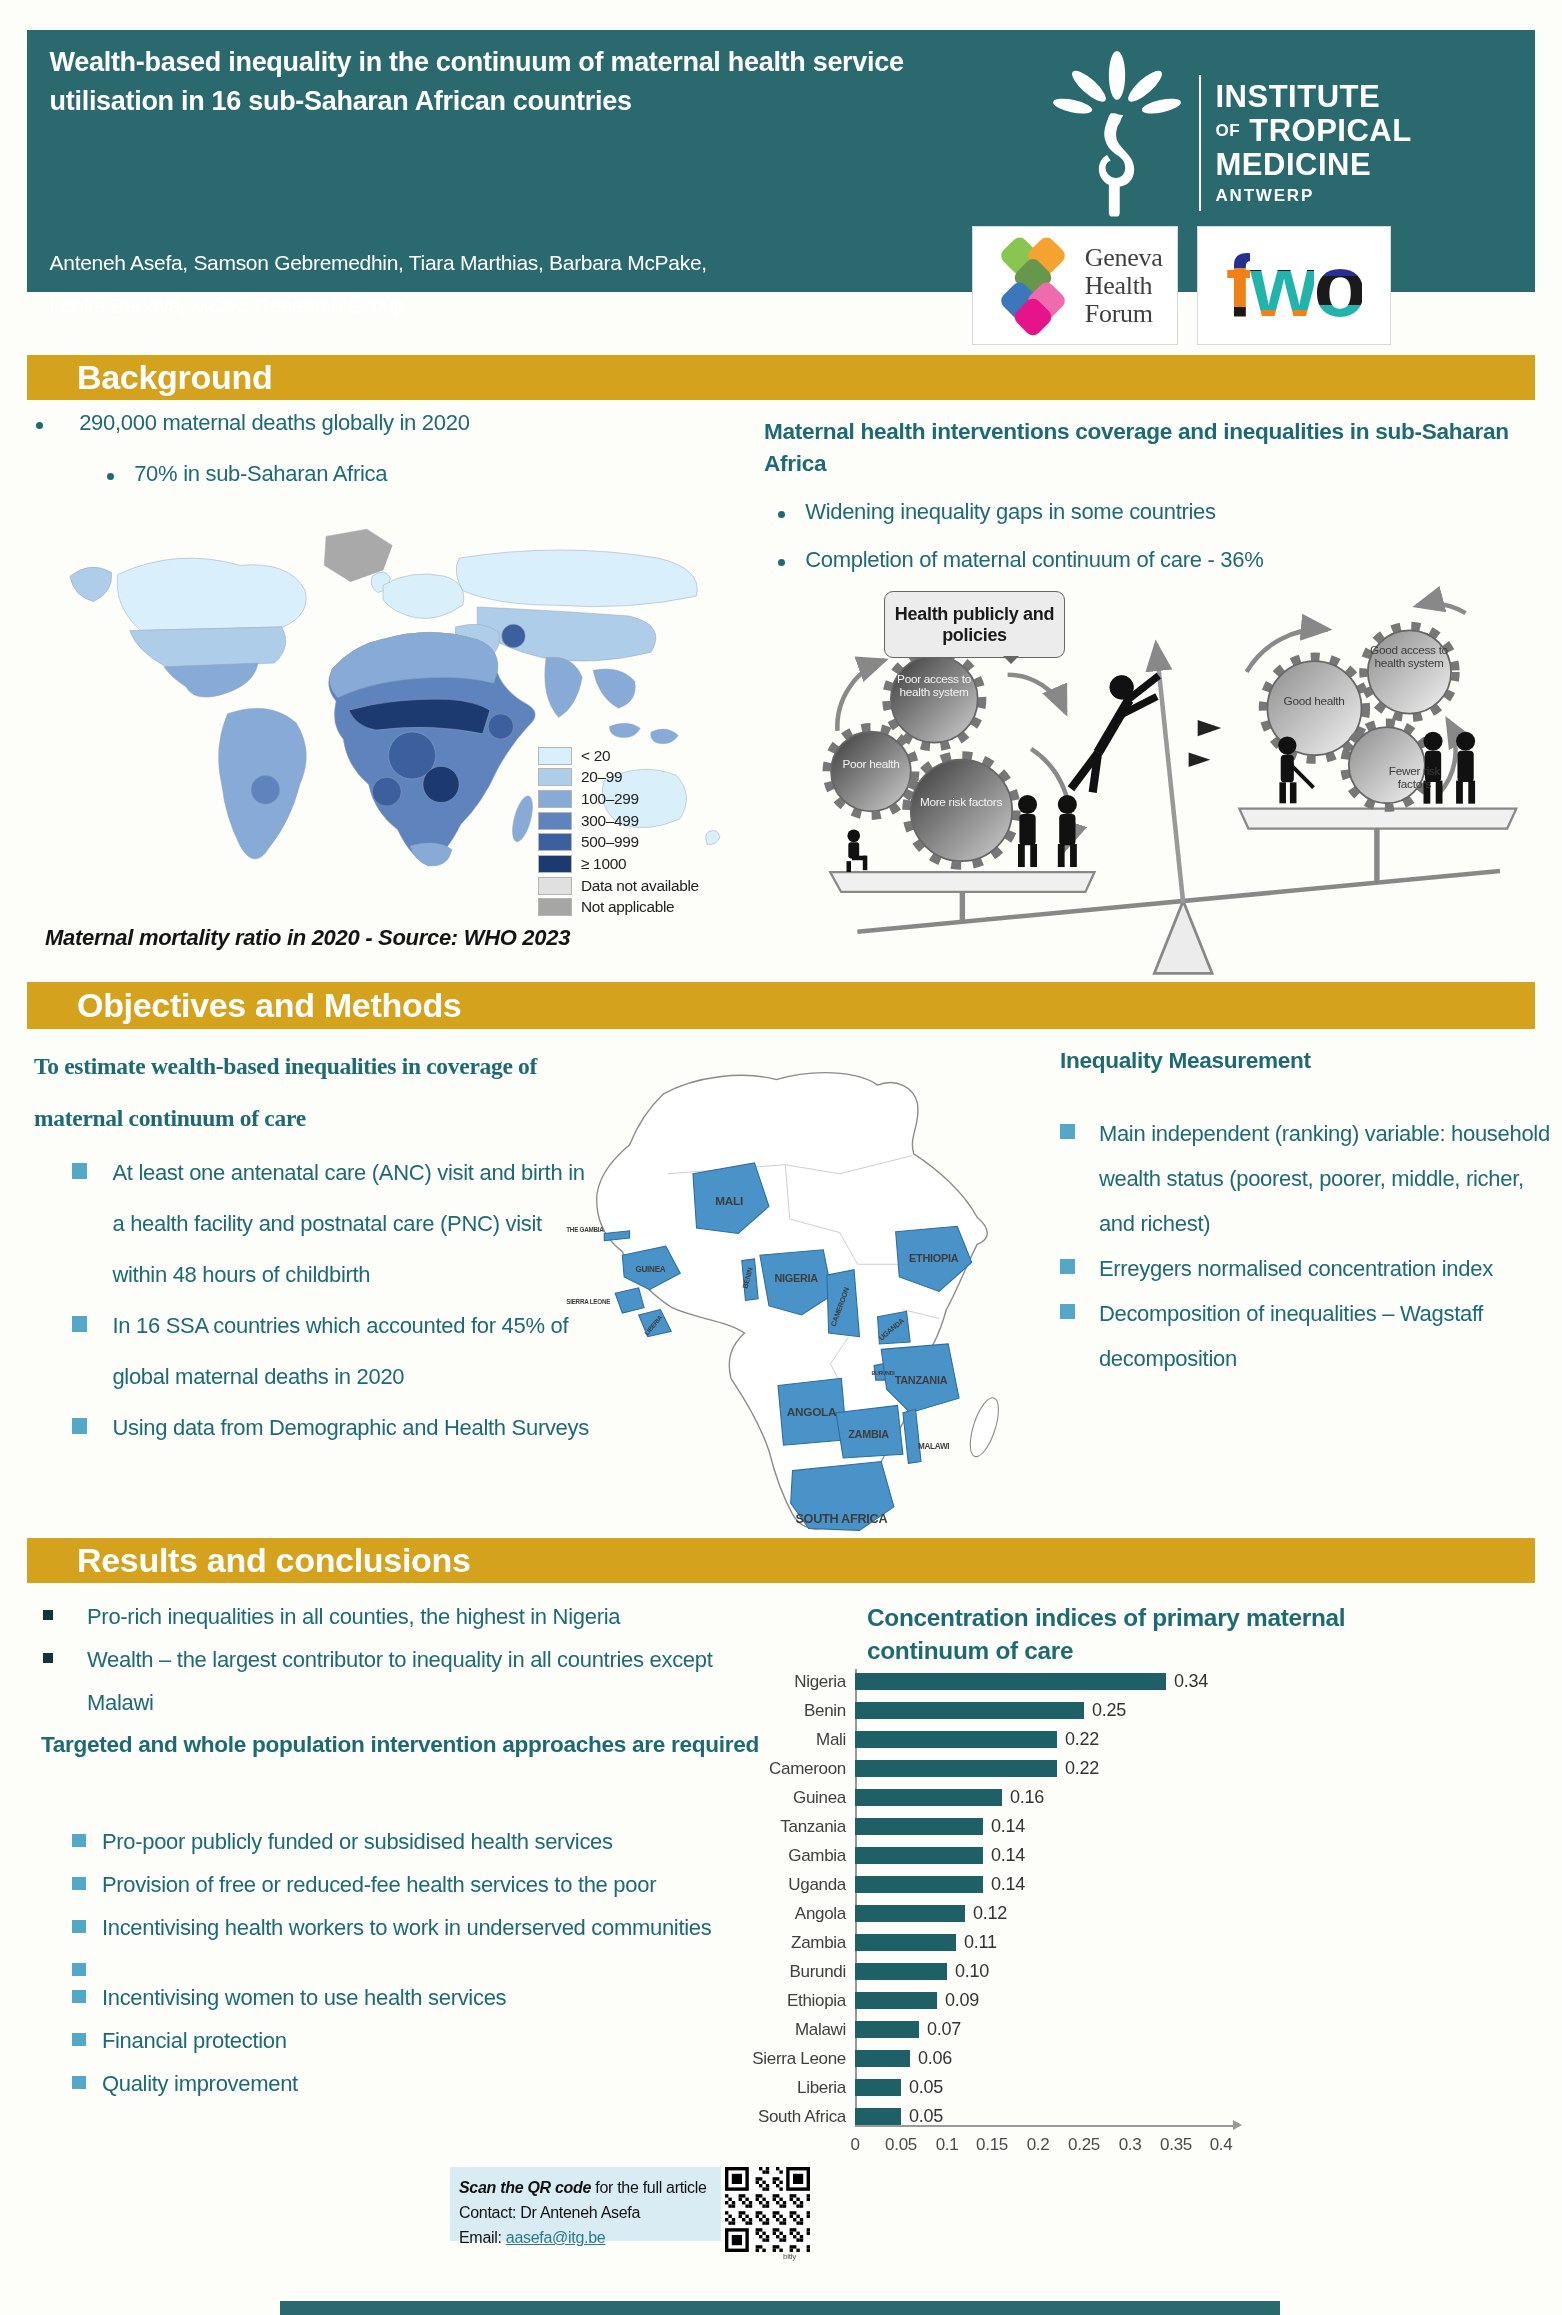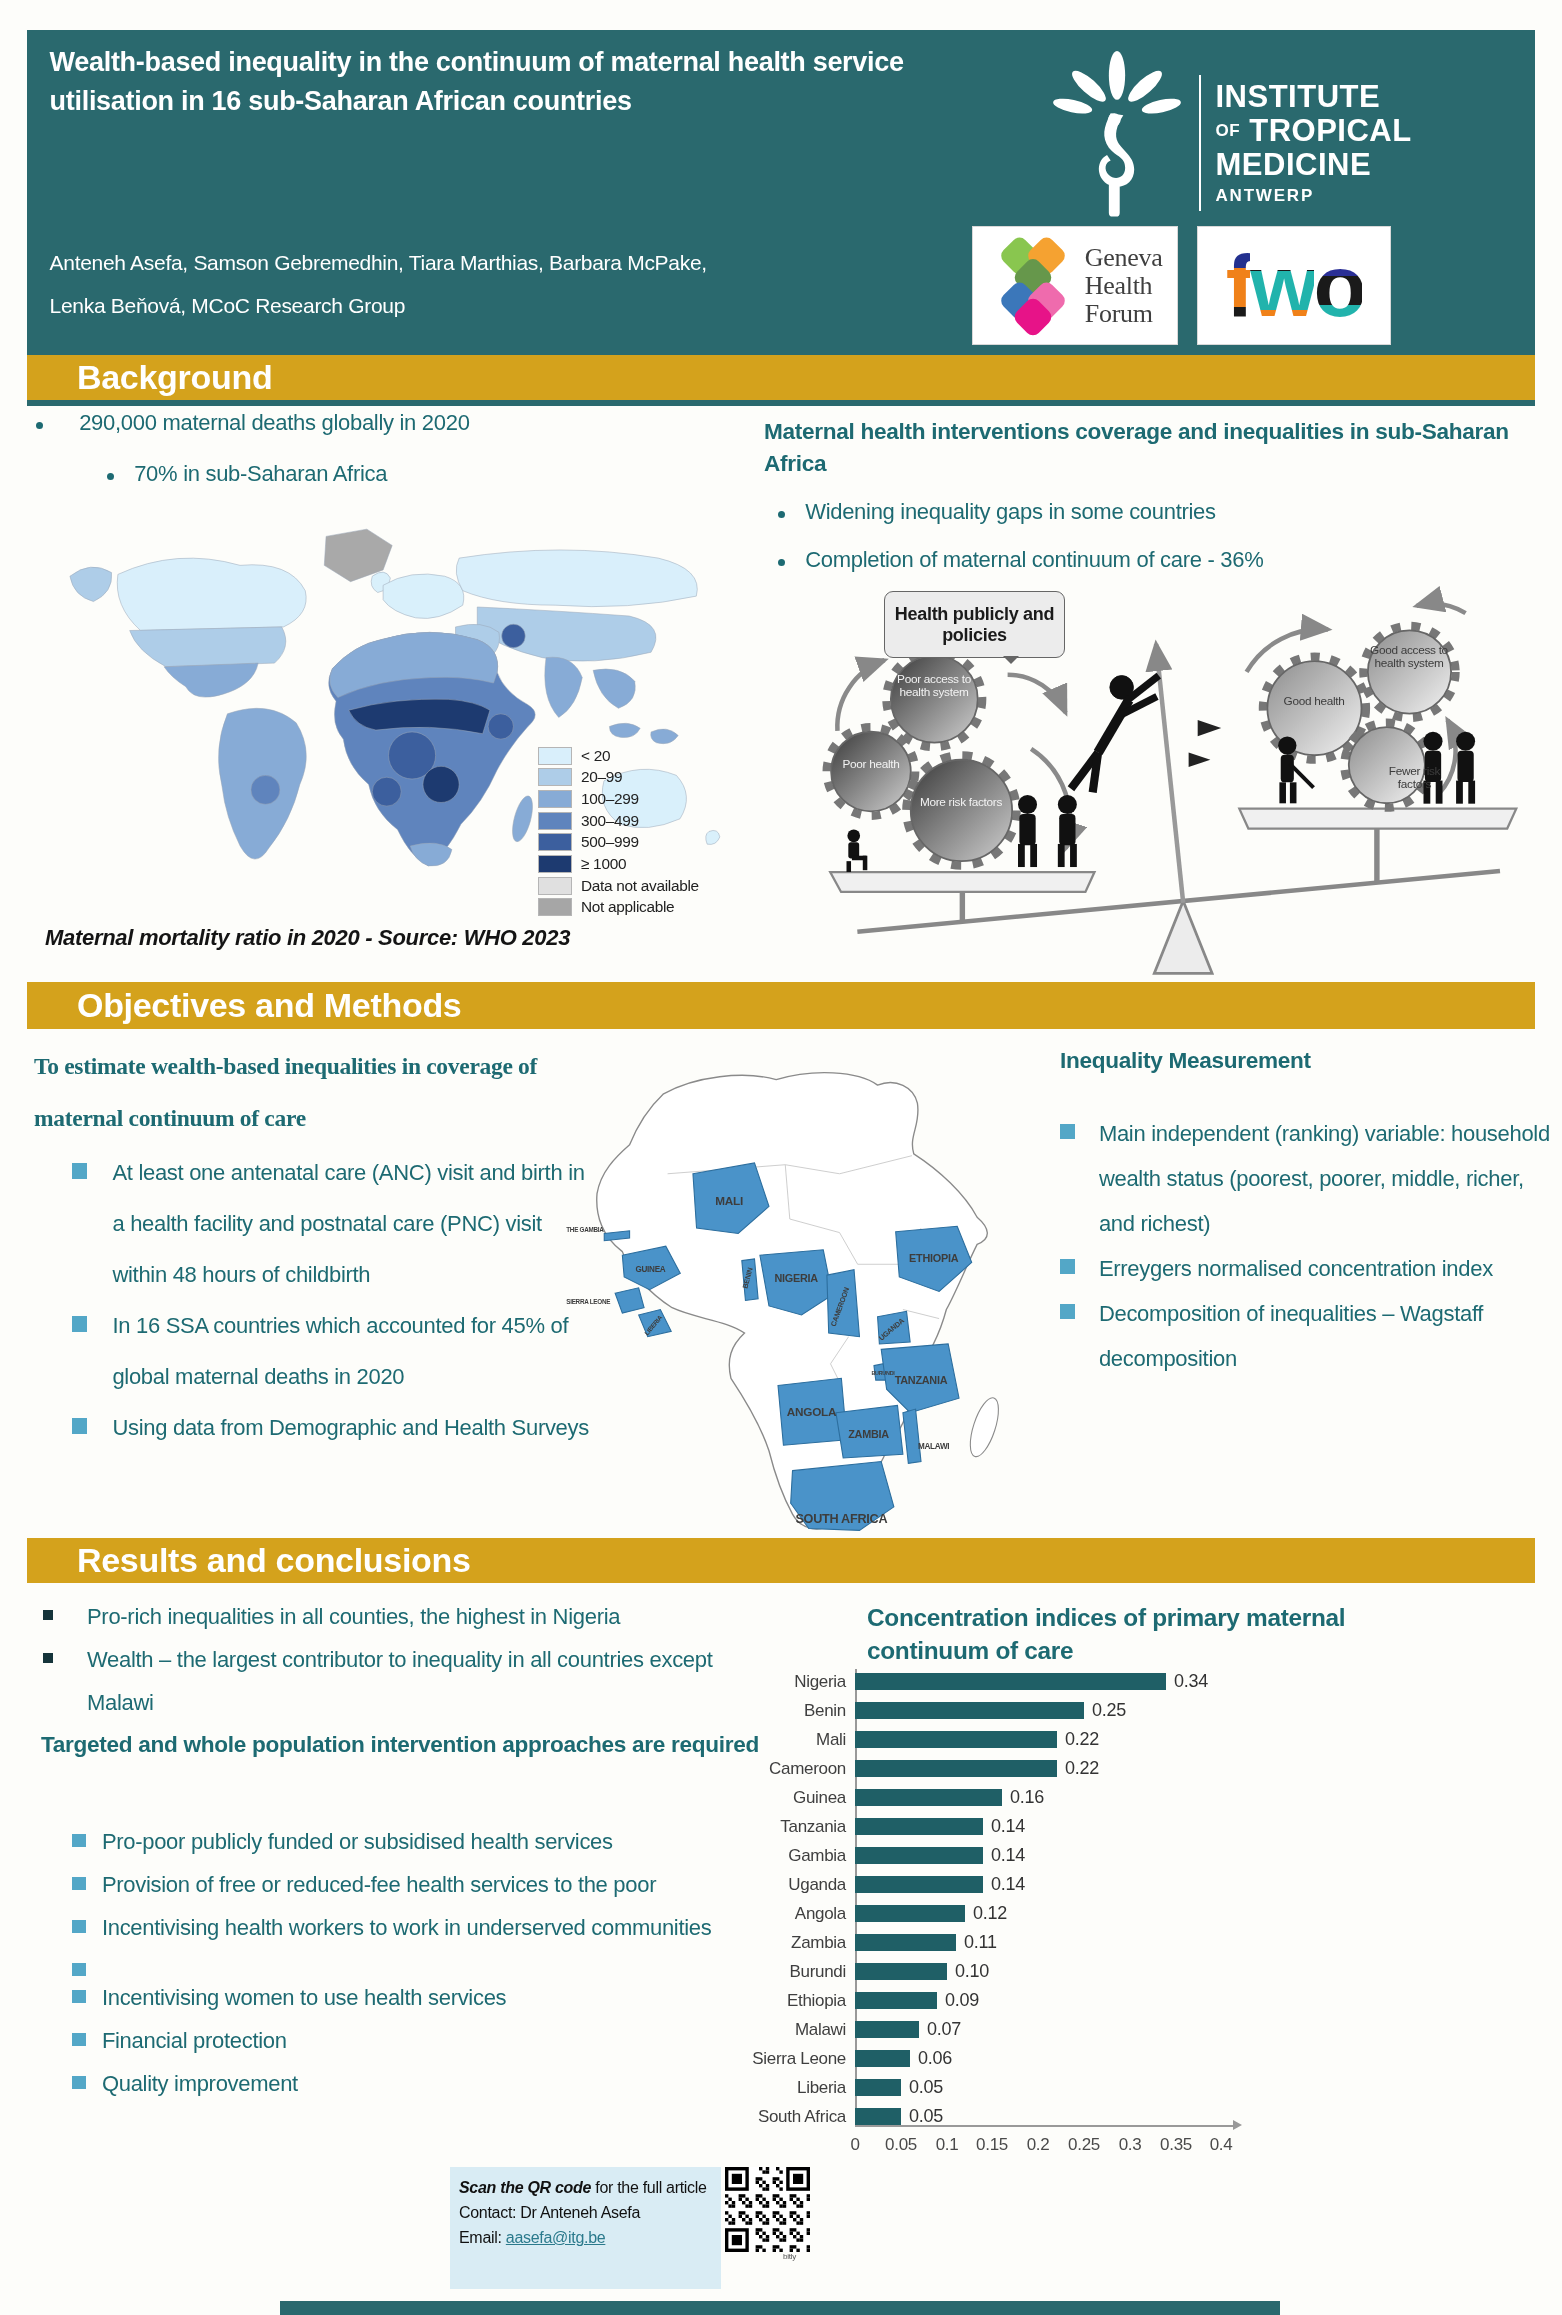--- a/index.html
+++ b/index.html
@@ -2,21 +2,21 @@
 <html style="font-size:14.5px"><head>
 <meta charset="utf-8">
 <style>
   html,body{margin:0;padding:0;background:#ffffff;}
   *{box-sizing:border-box;}
   body{font-family:"Liberation Sans","DejaVu Sans",sans-serif;letter-spacing:-0.3px;}
   .poster{position:relative;width:1562px;height:2316px;background:#fdfdfa;overflow:hidden;margin:0 auto;}
   .abs{position:absolute;}
 
   
-  .header-band{left:27px;top:30px;width:1508px;height:376px;background:#2a696e;}
+  .header-band{left:27px;top:30px;width:1508px;height:262px;background:#2a696e;}
   .title{left:22.6px;top:12.7px;width:887px;color:#fff;font-size:27px;font-weight:bold;line-height:39px;}
   .authors{left:22.6px;top:211px;width:697px;color:#fff;font-size:21px;line-height:43px;}
 
   .itm-logo{left:1022px;top:20px;display:flex;align-items:flex-start;gap:14px;}
   .itm-text{color:#fff;border-left:2.7px solid #fff;padding-left:14.5px;margin-top:25px;height:136px;display:flex;flex-direction:column;justify-content:center;}
   .itm-l1{font-size:31px;font-weight:bold;letter-spacing:0.5px;line-height:34px;}
   .itm-of{font-size:17px;font-weight:bold;vertical-align:5.4px;}
   .itm-l4{font-size:17px;font-weight:bold;letter-spacing:1.8px;margin-top:3.6px;}
 
   .logo-box{background:#fff;border:0.9px solid #d8d8d8;display:flex;align-items:center;justify-content:center;}
@@ -94,21 +94,21 @@
   .chart-barwrap{display:flex;align-items:center;}
   .chart-bar{height:16.3px;background:#1f5f66;flex:none;}
   .chart-val{font-size:18px;color:#333;margin-left:8.1px;white-space:nowrap;}
   .chart-yaxis{left:855px;top:1669px;width:1.8px;height:457px;background:#999;}
   .chart-xline{left:855px;top:2125px;width:380px;height:1.8px;background:#999;}
   .chart-xarrow{left:1233px;top:2120px;width:0;height:0;border:5.4px solid transparent;border-left:9px solid #999;}
   .chart-xaxis{left:855px;top:2135px;width:380px;height:23.5px;}
   .chart-xaxis .tick{position:absolute;transform:translateX(-50%);font-size:17px;color:#4a4a4a;}
 
   
-  .contact-box{left:450px;top:2167px;width:271px;height:122px;background:#d9ecf4;padding:8.1px 9px;font-size:16px;color:#111;line-height:25px;}
+  .contact-box{left:450px;top:2167px;width:271px;height:74px;background:#d9ecf4;padding:8.1px 9px;font-size:16px;color:#111;line-height:25px;}
   .email{color:#2b7a8c;text-decoration:underline;}
   .qr{left:725px;top:2167px;width:85px;height:85px;}
   .qr-brand{left:783px;top:2252px;font-size:8.1px;color:#555;}
   .bottom-strip{left:280px;top:2301px;width:1000px;height:14.5px;background:#2a696e;}
 
   svg text{font-family:"Liberation Sans","DejaVu Sans",sans-serif;}
 </style>
 </head>
 <body>
 

